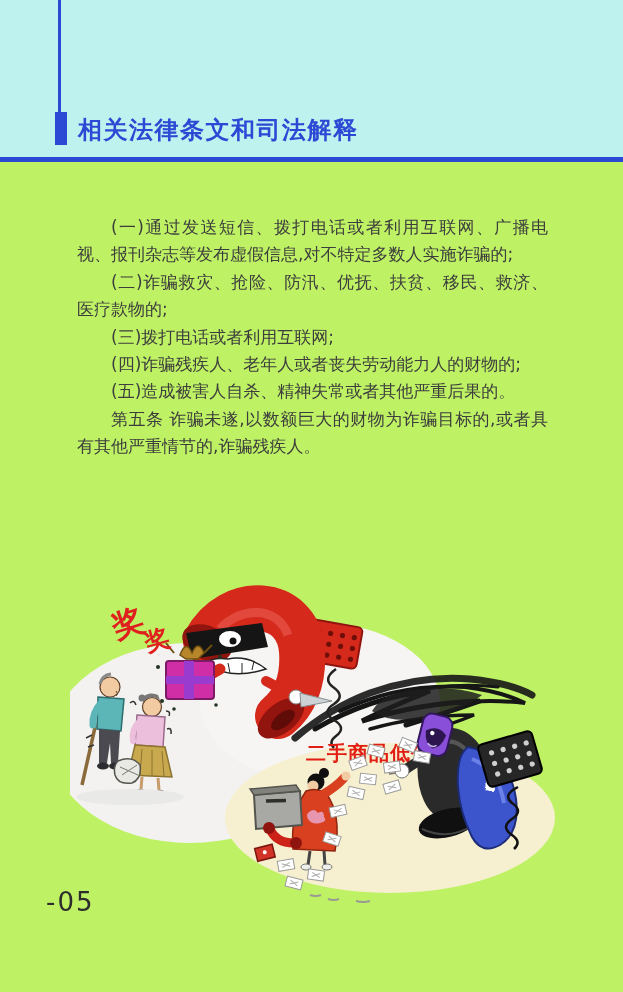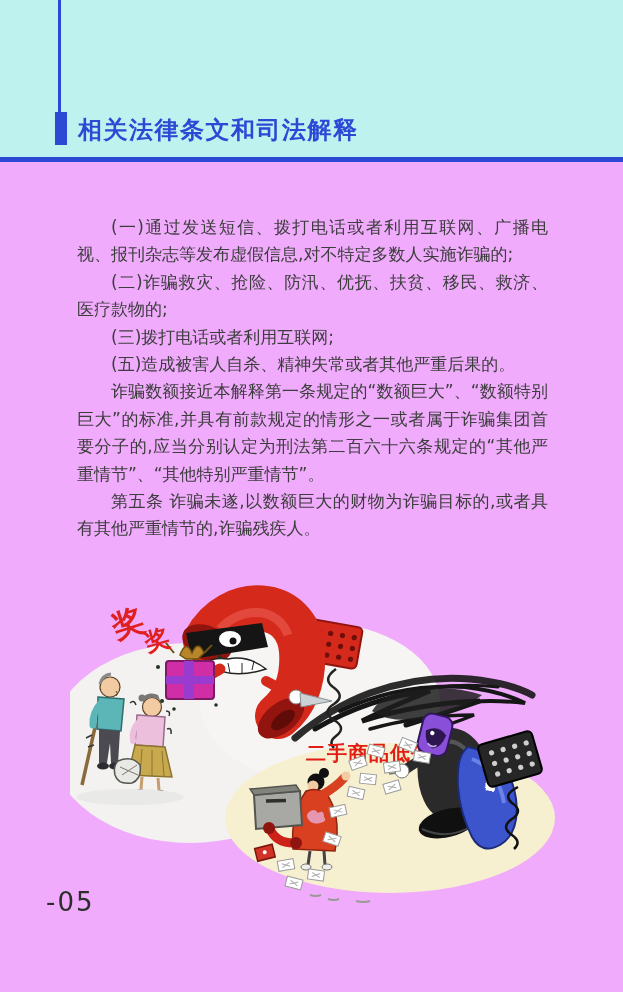--- a/index.html
+++ b/index.html
@@ -1,17 +1,17 @@
 <!DOCTYPE html>
 <html><head>
 <meta charset="utf-8">
 <style>
   html,body{margin:0;padding:0;background:#ffffff;}
   .page{
-    position:relative;width:623px;height:992px;background:#f0abfc;overflow:hidden;
+    position:relative;width:623px;height:992px;background:#bef264;overflow:hidden;
     font-family:"DejaVu Sans","Liberation Sans",sans-serif;
   }
   .top-band{position:absolute;left:0;top:0;width:623px;height:157px;background:#bdf2ee;}
   .vline{position:absolute;left:58px;top:0;width:3px;height:113px;background:#2b49d5;}
   .bullet{position:absolute;left:55px;top:112px;width:12px;height:33px;background:#2b49d5;}
   .title{
     position:absolute;left:78px;top:114px;margin:0;
     font-size:24px;font-weight:bold;color:#2b49d5;letter-spacing:1.5px;white-space:nowrap;
   }
   .hrule{position:absolute;left:0;top:157px;width:623px;height:5px;background:#2b49d5;}
@@ -35,22 +35,22 @@
   <div class="top-band"></div>
   <div class="vline"></div>
   <div class="bullet"></div>
   <h1 class="title">相关法律条文和司法解释</h1>
   <div class="hrule"></div>
 
   <div class="body-text">
     <p>(一)通过发送短信、拨打电话或者利用互联网、广播电视、报刊杂志等发布虚假信息,对不特定多数人实施诈骗的;</p>
     <p>(二)诈骗救灾、抢险、防汛、优抚、扶贫、移民、救济、医疗款物的;</p>
     <p>(三)拨打电话或者利用互联网;</p>
+    <p>(四)诈骗残疾人、老年人或者丧失劳动能力人的财物的;</p>
     <p>(五)造成被害人自杀、精神失常或者其他严重后果的。</p>
-    <p>诈骗数额接近本解释第一条规定的“数额巨大”、“数额特别巨大”的标准,并具有前款规定的情形之一或者属于诈骗集团首要分子的,应当分别认定为刑法第二百六十六条规定的“其他严重情节”、“其他特别严重情节”。</p>
     <p>第五条 诈骗未遂,以数额巨大的财物为诈骗目标的,或者具有其他严重情节的,诈骗残疾人。</p>
   </div>
 
   <svg class="illustration" width="500" height="330" viewBox="0 0 500 330">
 
     <ellipse cx="120" cy="160" rx="140" ry="100" fill="#f3f2f0"></ellipse>
     <ellipse cx="250" cy="120" rx="120" ry="80" fill="#f6f5f3"></ellipse>
     <ellipse cx="320" cy="235" rx="165" ry="75" fill="#f6efd0"></ellipse>
 
     <g stroke="#161616" fill="none" stroke-linecap="round">

